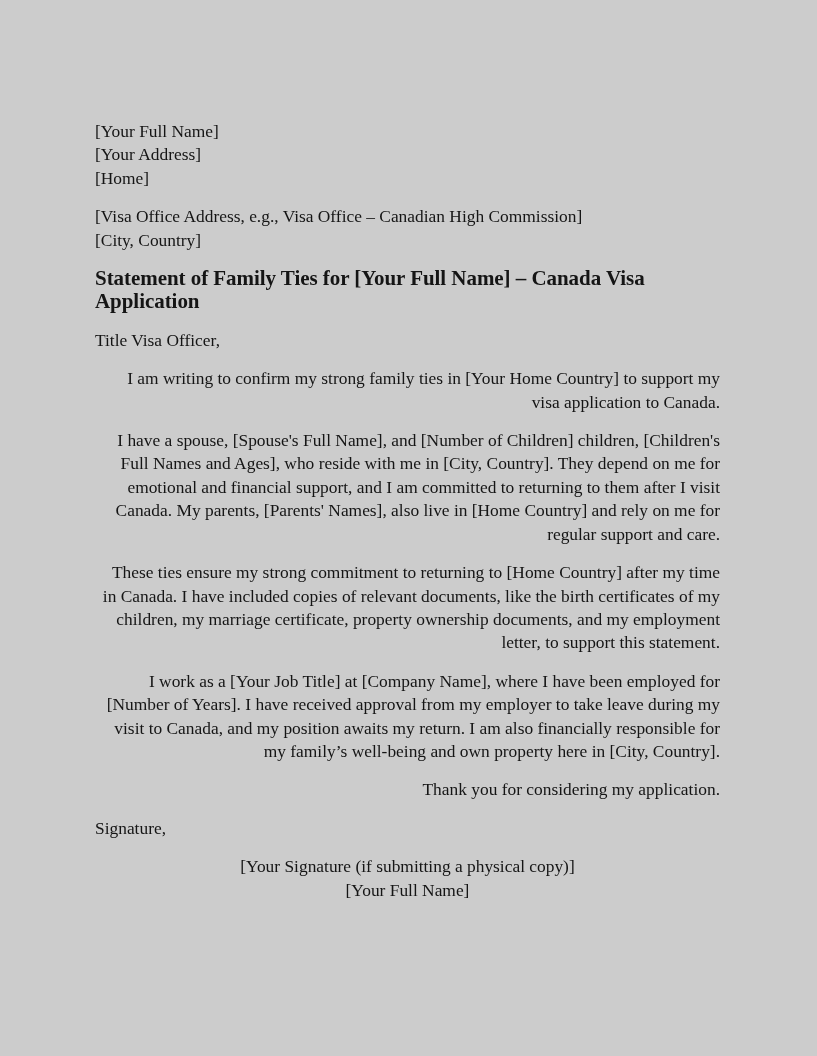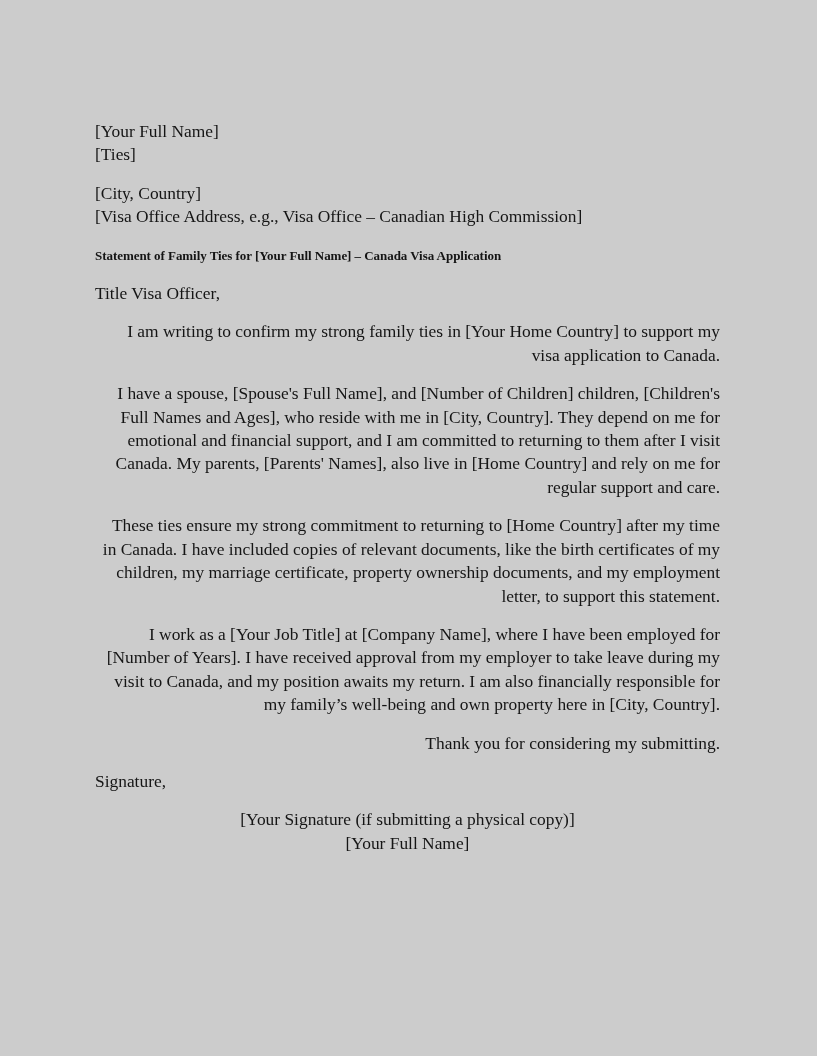--- a/index.html
+++ b/index.html
@@ -32,21 +32,21 @@
   .block:last-child {
     margin-bottom: 0;
     text-align: center;
   }
   .line {
     display: block;
     white-space: nowrap;
   }
   .heading {
     font-weight: bold;
-    font-size: 13px;
+    font-size: 21px;
     line-height: 23.4px;
     margin: 0 0 15px 0;
     letter-spacing: -0.05px;
   }
   .salutation {
     margin-bottom: 15px;
   }
   .para {
     text-align: right;
   }
@@ -58,37 +58,38 @@
   }
 </style>
 </head>
 <body>
 
 <div class="page">
   <div class="letter">
 
     <div class="block sender">
       <span class="line">[Your Full Name]</span>
-      <span class="line">[Ties]</span>
+      <span class="line">[Your Address]</span>
+      <span class="line">[Home]</span>
     </div>
 
     <div class="block recipient">
+      <span class="line">[Visa Office Address, e.g., Visa Office – Canadian High Commission]</span>
       <span class="line">[City, Country]</span>
-      <span class="line">[Visa Office Address, e.g., Visa Office – Canadian High Commission]</span>
     </div>
 
     <div class="heading">Statement of Family Ties for [Your Full Name] – Canada Visa Application</div>
 
     <div class="block salutation">Title Visa Officer,</div>
 
     <div class="block para">I am writing to confirm my strong family ties in [Your Home Country] to support my visa application to Canada.</div>
     <div class="block para">I have a spouse, [Spouse's Full Name], and [Number of Children] children, [Children's Full Names and Ages], who reside with me in [City, Country]. They depend on me for emotional and financial support, and I am committed to returning to them after I visit Canada. My parents, [Parents' Names], also live in [Home Country] and rely on me for regular support and care.</div>
     <div class="block para">These ties ensure my strong commitment to returning to [Home Country] after my time in Canada. I have included copies of relevant documents, like the birth certificates of my children, my marriage certificate, property ownership documents, and my employment letter, to support this statement.</div>
     <div class="block para">I work as a [Your Job Title] at [Company Name], where I have been employed for [Number of Years]. I have received approval from my employer to take leave during my visit to Canada, and my position awaits my return. I am also financially responsible for my family’s well-being and own property here in [City, Country].</div>
-    <div class="block para">Thank you for considering my submitting.</div>
+    <div class="block para">Thank you for considering my application.</div>
 
     <div class="block closing-name">Signature,</div>
 
     <div class="block sig-block">
       <span class="line">[Your Signature (if submitting a physical copy)]</span>
       <span class="line">[Your Full Name]</span>
     </div>
 
   </div>
 </div>

